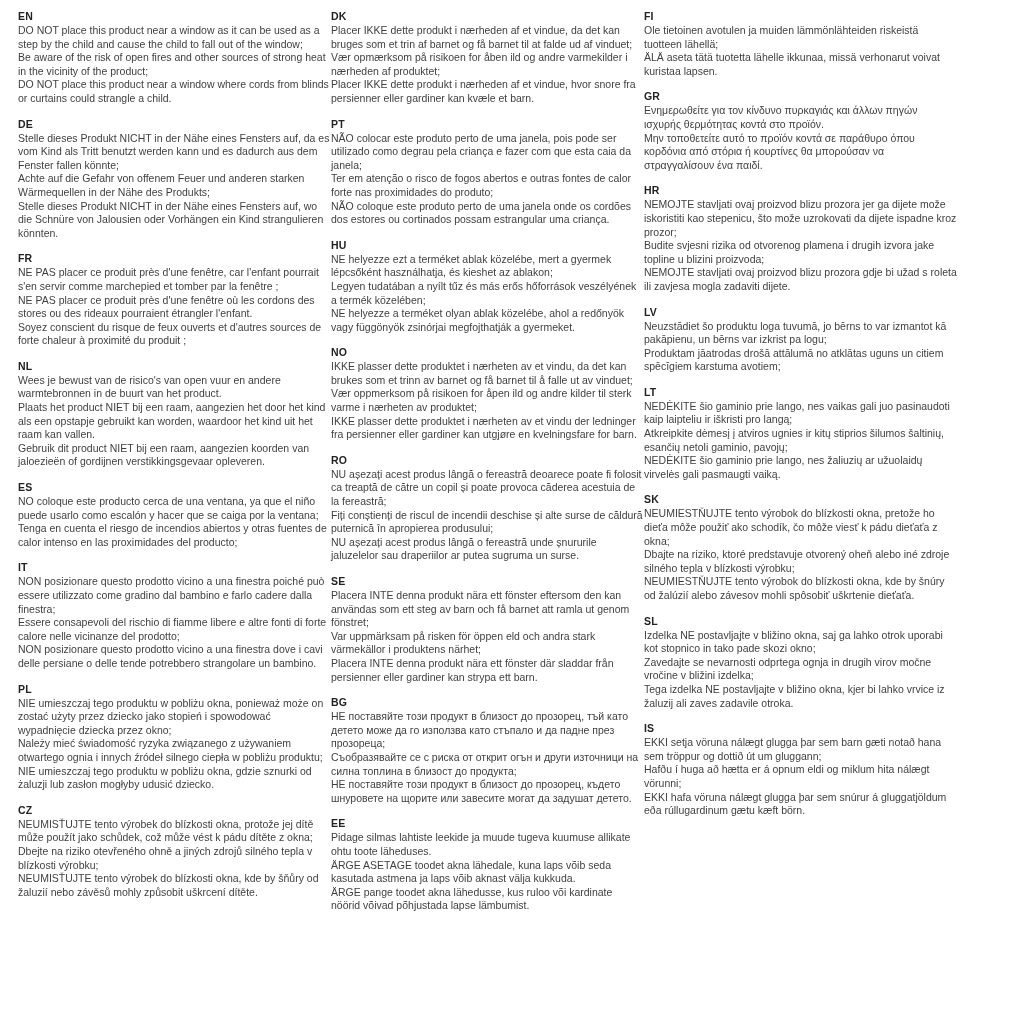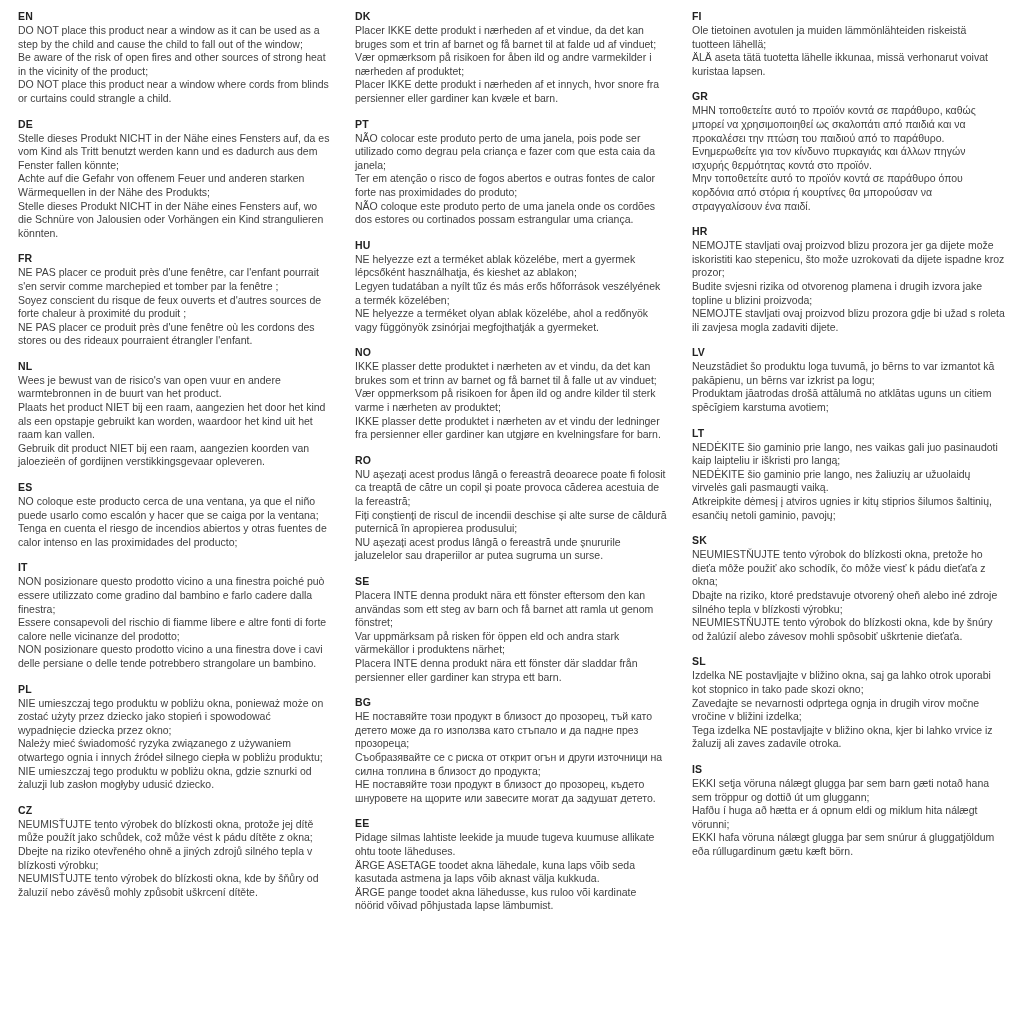--- a/index.html
+++ b/index.html
@@ -1,21 +1,21 @@
 <!DOCTYPE html>
 <html><head>
 <meta charset="utf-8">
 <style>
   * { margin: 0; padding: 0; box-sizing: border-box; }
   html, body { width: 1024px; height: 1024px; background: #ffffff; }
   body { font-family: "Liberation Sans", sans-serif; color: #3f3f3f; }
   .page {
     width: 1024px; height: 1024px;
     padding: 10px 20px 8px 18px;
-    display: flex; gap: 24px;
+    display: flex; 
     overflow: hidden;
     background: #ffffff;
   }
   .col { flex: 0 0 313px; width: 313px; }
   .lang { margin-bottom: 12px; }
   .code {
     font-size: 10.5px; font-weight: bold; color: #222222;
     margin-bottom: 2px; letter-spacing: 0.2px;
   }
   .para { font-size: 10.5px; line-height: 13.6px; color: #3f3f3f; }
@@ -34,22 +34,22 @@
     </section>
     <section class="lang">
       <h3 class="code">DE</h3>
       <p class="para">Stelle dieses Produkt NICHT in der Nähe eines Fensters auf, da es vom Kind als Tritt benutzt werden kann und es dadurch aus dem Fenster fallen könnte;</p>
       <p class="para">Achte auf die Gefahr von offenem Feuer und anderen starken Wärmequellen in der Nähe des Produkts;</p>
       <p class="para">Stelle dieses Produkt NICHT in der Nähe eines Fensters auf, wo die Schnüre von Jalousien oder Vorhängen ein Kind strangulieren könnten.</p>
     </section>
     <section class="lang">
       <h3 class="code">FR</h3>
       <p class="para">NE PAS placer ce produit près d'une fenêtre, car l'enfant pourrait s'en servir comme marchepied et tomber par la fenêtre ;</p>
+      <p class="para">NE PAS placer ce produit près d'une fenêtre où les cordons des stores ou des rideaux pourraient étrangler l'enfant.</p>
       <p class="para">Soyez conscient du risque de feux ouverts et d'autres sources de forte chaleur à proximité du produit ;</p>
-      <p class="para">NE PAS placer ce produit près d'une fenêtre où les cordons des stores ou des rideaux pourraient étrangler l'enfant.</p>
     </section>
     <section class="lang">
       <h3 class="code">NL</h3>
       <p class="para">Wees je bewust van de risico's van open vuur en andere warmtebronnen in de buurt van het product.</p>
       <p class="para">Plaats het product NIET bij een raam, aangezien het door het kind als een opstapje gebruikt kan worden, waardoor het kind uit het raam kan vallen.</p>
       <p class="para">Gebruik dit product NIET bij een raam, aangezien koorden van jaloezieën of gordijnen verstikkingsgevaar opleveren.</p>
     </section>
     <section class="lang">
       <h3 class="code">ES</h3>
       <p class="para">NO coloque este producto cerca de una ventana, ya que el niño puede usarlo como escalón y hacer que se caiga por la ventana;</p>
@@ -73,21 +73,21 @@
       <p class="para">Dbejte na riziko otevřeného ohně a jiných zdrojů silného tepla v blízkosti výrobku;</p>
       <p class="para">NEUMISŤUJTE tento výrobek do blízkosti okna, kde by šňůry od žaluzií nebo závěsů mohly způsobit uškrcení dítěte.</p>
     </section>
   </div>
 
   <div class="col">
     <section class="lang">
       <h3 class="code">DK</h3>
       <p class="para">Placer IKKE dette produkt i nærheden af et vindue, da det kan bruges som et trin af barnet og få barnet til at falde ud af vinduet;</p>
       <p class="para">Vær opmærksom på risikoen for åben ild og andre varmekilder i nærheden af produktet;</p>
-      <p class="para">Placer IKKE dette produkt i nærheden af et innych, hvor snore fra persienner eller gardiner kan kvæle et barn.</p>
+      <p class="para">Placer IKKE dette produkt i nærheden af et vindue, hvor snore fra persienner eller gardiner kan kvæle et barn.</p>
     </section>
     <section class="lang">
       <h3 class="code">PT</h3>
       <p class="para">NÃO colocar este produto perto de uma janela, pois pode ser utilizado como degrau pela criança e fazer com que esta caia da janela;</p>
       <p class="para">Ter em atenção o risco de fogos abertos e outras fontes de calor forte nas proximidades do produto;</p>
       <p class="para">NÃO coloque este produto perto de uma janela onde os cordões dos estores ou cortinados possam estrangular uma criança.</p>
     </section>
     <section class="lang">
       <h3 class="code">HU</h3>
       <p class="para">NE helyezze ezt a terméket ablak közelébe, mert a gyermek lépcsőként használhatja, és kieshet az ablakon;</p>
@@ -127,40 +127,39 @@
   </div>
 
   <div class="col">
     <section class="lang">
       <h3 class="code">FI</h3>
       <p class="para">Ole tietoinen avotulen ja muiden lämmönlähteiden riskeistä tuotteen lähellä;</p>
       <p class="para">ÄLÄ aseta tätä tuotetta lähelle ikkunaa, missä verhonarut voivat kuristaa lapsen.</p>
     </section>
     <section class="lang">
       <h3 class="code">GR</h3>
-      <p class="para">ΜΗΝ τοποθετείτε αυτό το προϊόν κοντά σε παράθυρο, καθώς μπορεί να χρησιμοποιηθεί ως σκαλοπάτι από παιδιά και να προκαλέσει την πτώση του παιδιού από το παράθυρο.</p>
       <p class="para">Ενημερωθείτε για τον κίνδυνο πυρκαγιάς και άλλων πηγών ισχυρής θερμότητας κοντά στο προϊόν.</p>
       <p class="para">Μην τοποθετείτε αυτό το προϊόν κοντά σε παράθυρο όπου κορδόνια από στόρια ή κουρτίνες θα μπορούσαν να στραγγαλίσουν ένα παιδί.</p>
     </section>
     <section class="lang">
       <h3 class="code">HR</h3>
       <p class="para">NEMOJTE stavljati ovaj proizvod blizu prozora jer ga dijete može iskoristiti kao stepenicu, što može uzrokovati da dijete ispadne kroz prozor;</p>
       <p class="para">Budite svjesni rizika od otvorenog plamena i drugih izvora jake topline u blizini proizvoda;</p>
       <p class="para">NEMOJTE stavljati ovaj proizvod blizu prozora gdje bi užad s roleta ili zavjesa mogla zadaviti dijete.</p>
     </section>
     <section class="lang">
       <h3 class="code">LV</h3>
       <p class="para">Neuzstādiet šo produktu loga tuvumā, jo bērns to var izmantot kā pakāpienu, un bērns var izkrist pa logu;</p>
       <p class="para">Produktam jāatrodas drošā attālumā no atklātas uguns un citiem spēcīgiem karstuma avotiem;</p>
     </section>
     <section class="lang">
       <h3 class="code">LT</h3>
       <p class="para">NEDĖKITE šio gaminio prie lango, nes vaikas gali juo pasinaudoti kaip laipteliu ir iškristi pro langą;</p>
+      <p class="para">Atkreipkite dėmesį į atviros ugnies ir kitų stiprios šilumos šaltinių, esančių netoli gaminio, pavojų;</p>
       <p class="para">NEDĖKITE šio gaminio prie lango, nes žaliuzių ar užuolaidų virvelės gali pasmaugti vaiką.</p>
-      <p class="para">Atkreipkite dėmesį į atviros ugnies ir kitų stiprios šilumos šaltinių, esančių netoli gaminio, pavojų;</p>
     </section>
     <section class="lang">
       <h3 class="code">SK</h3>
       <p class="para">NEUMIESTŇUJTE tento výrobok do blízkosti okna, pretože ho dieťa môže použiť ako schodík, čo môže viesť k pádu dieťaťa z okna;</p>
       <p class="para">Dbajte na riziko, ktoré predstavuje otvorený oheň alebo iné zdroje silného tepla v blízkosti výrobku;</p>
       <p class="para">NEUMIESTŇUJTE tento výrobok do blízkosti okna, kde by šnúry od žalúzií alebo závesov mohli spôsobiť uškrtenie dieťaťa.</p>
     </section>
     <section class="lang">
       <h3 class="code">SL</h3>
       <p class="para">Izdelka NE postavljajte v bližino okna, saj ga lahko otrok uporabi kot stopnico in tako pade skozi okno;</p>

